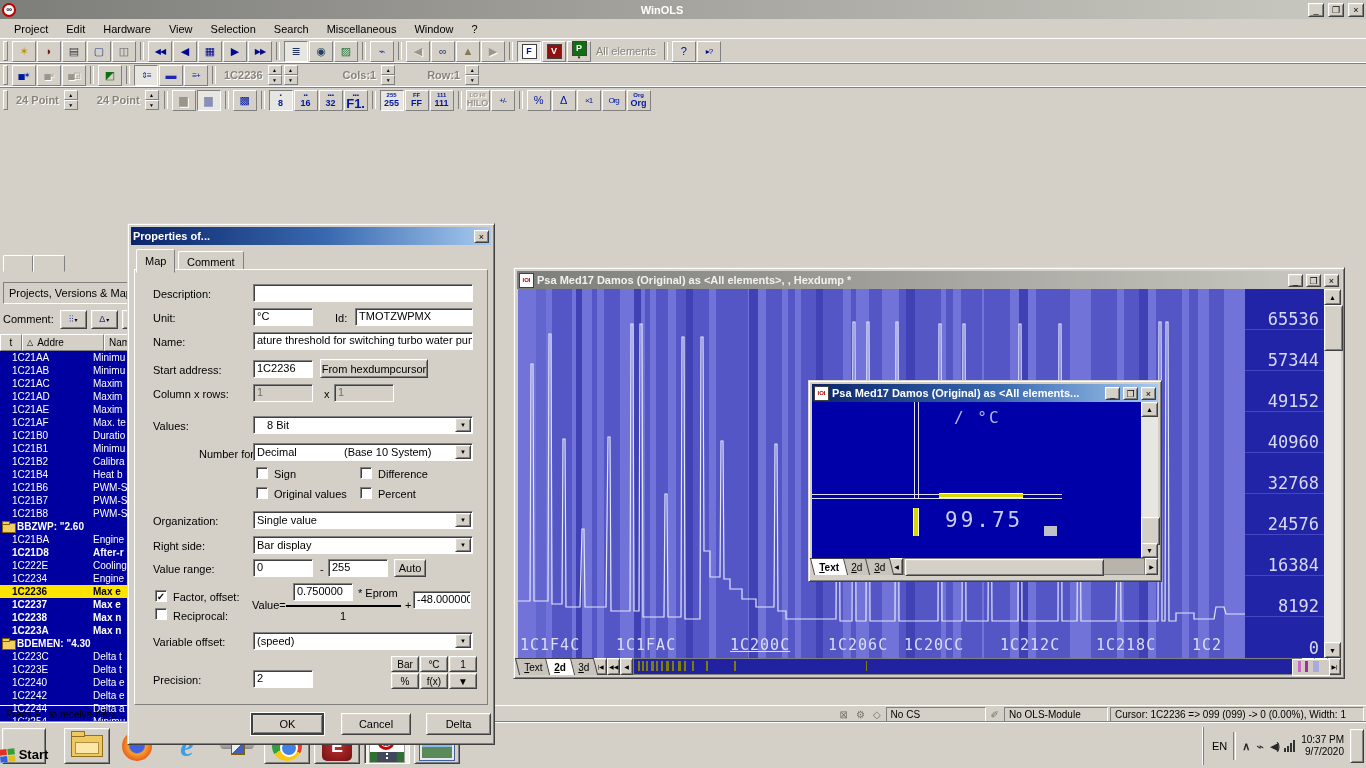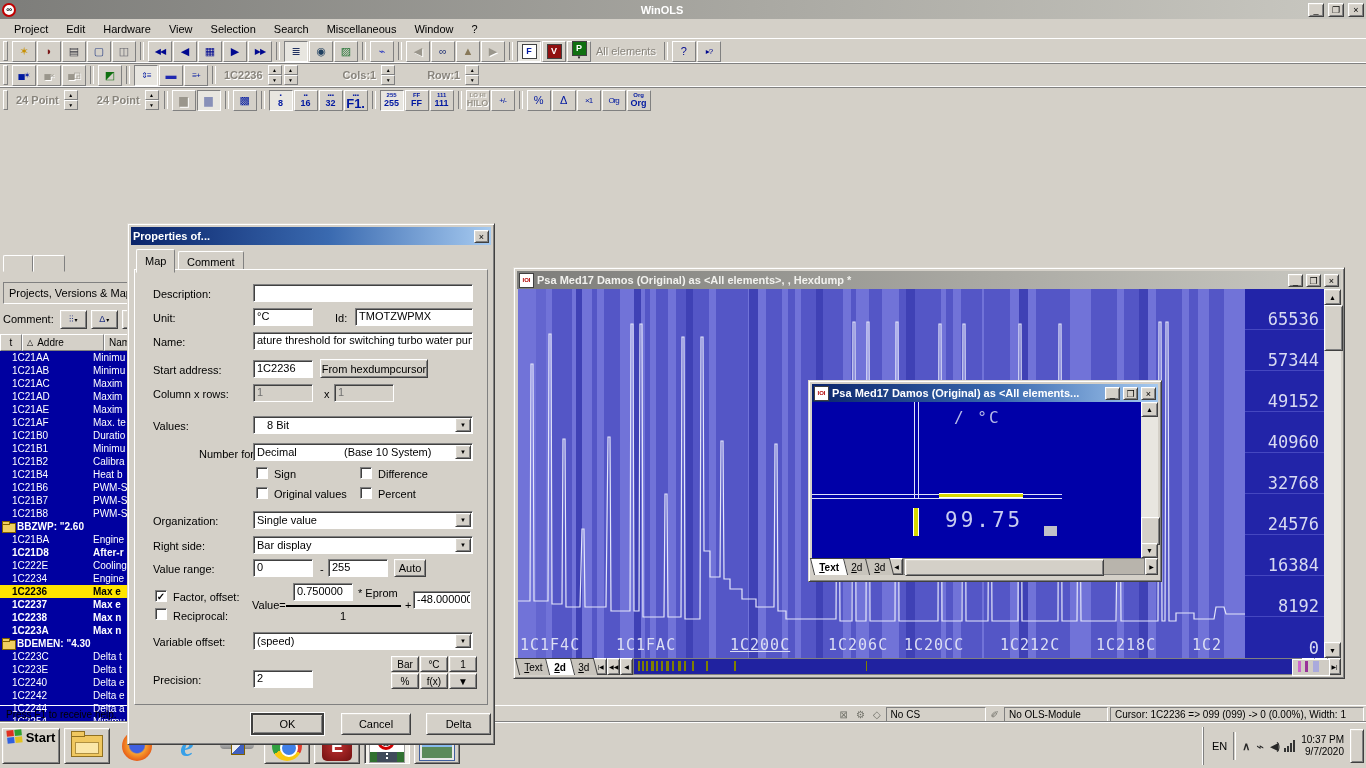--- a/index.html
+++ b/index.html
@@ -121,21 +121,21 @@
     line-height:11px;text-align:center;font-weight:bold;padding:0;}
   .dbtn{position:absolute;font-size:11px;display:flex;align-items:center;justify-content:center;padding:0;}
   .ubtn{position:absolute;width:28px;height:16px;font-size:10px;display:flex;align-items:center;justify-content:center;padding:0;}
   
   #statusbar{left:0;top:705px;width:1366px;height:17px;display:flex;align-items:center;gap:2px;
     padding:0 2px;box-sizing:border-box;border-top:1px solid #fff;}
   .sseg{height:15px;display:flex;align-items:center;padding:0 4px;box-sizing:border-box;font-size:10px;white-space:nowrap;}
   .sicon{font-size:10px;color:#707068;padding:0 3px;}
   
   #taskbar{left:0;top:722px;width:1366px;height:46px;background:#d4d0c8;border-top:1px solid #fff;box-shadow:0 -1px 0 #808080;}
-  #startbtn{left:2px;top:5px;width:58px;height:36px;display:flex;align-items:flex-start;justify-content:center;gap:4px;font-weight:bold;font-size:13px;}
+  #startbtn{left:2px;top:5px;width:44px;height:36px;display:flex;align-items:flex-end;justify-content:center;gap:4px;font-weight:bold;font-size:13px;}
   .flag{width:15px;height:13px;display:grid;grid-template-columns:7px 7px;grid-template-rows:6px 6px;gap:1px;transform:rotate(-6deg);}
   .flag i{display:block;}
   .qbtn{position:absolute;top:5px;width:46px;height:36px;display:flex;align-items:center;justify-content:center;padding:0;background:transparent;border:1px solid transparent;}
   .qbtn.bord{background:#d4d0c8;border-color:#fff #404040 #404040 #fff;box-shadow:inset 1px 1px 0 #dcd8d0, inset -1px -1px 0 #808080;}
   .qbtn.act{background:#f4f2ec;border-color:#808080 #fff #fff #808080;box-shadow:inset 1px 1px 0 #404040;}
   #tray{position:absolute;right:2px;top:4px;height:38px;display:flex;align-items:center;gap:6px;
     border-left:1px solid #808080;box-shadow:-1px 0 0 #fff;padding-left:8px;}
   .trayicon{font-size:11px;color:#282828;}
   #clock{text-align:right;font-size:10px;line-height:12px;}
   #showdesk{width:10px;height:34px;}

